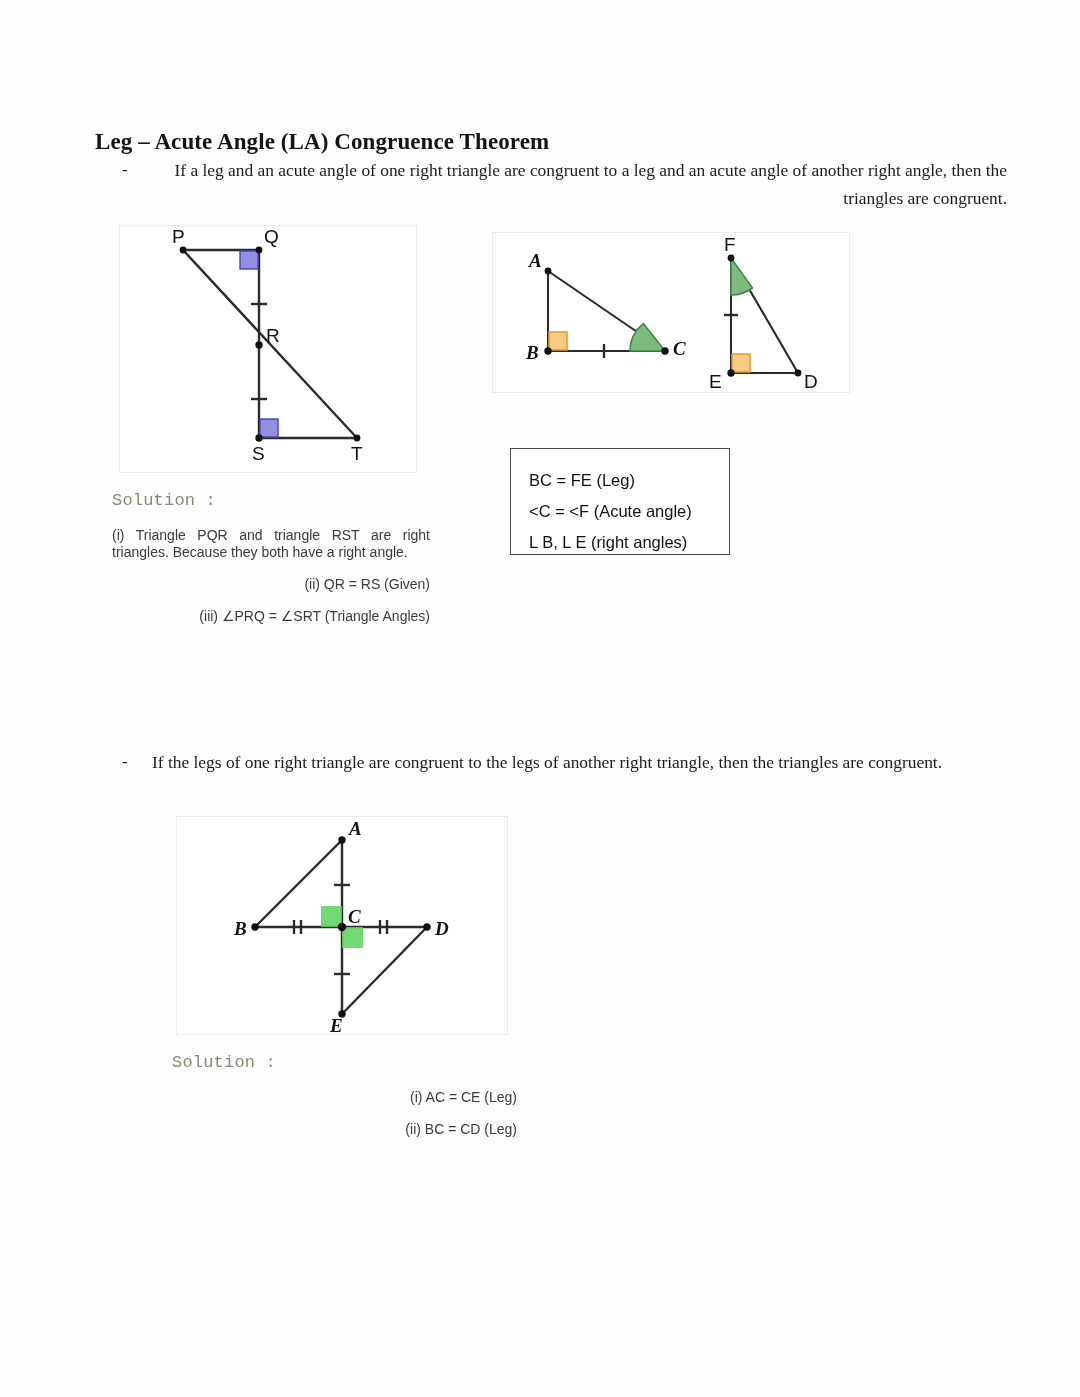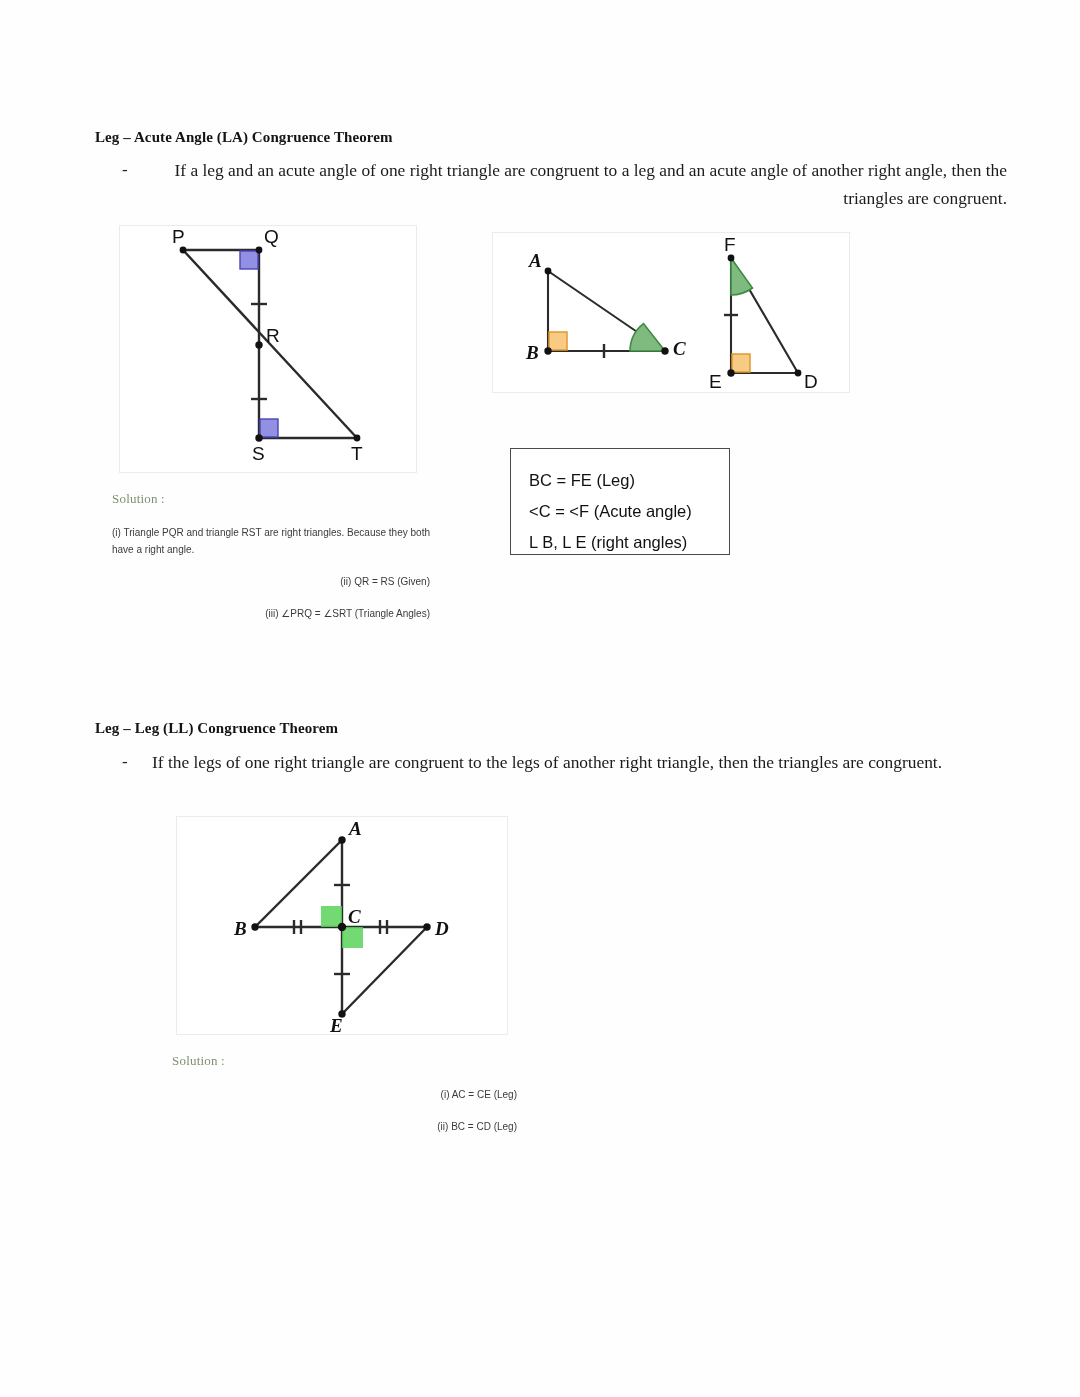--- a/index.html
+++ b/index.html
@@ -20,21 +20,21 @@
     position: absolute;
     inset: 0;
     background: #fefefe;
   }
 
   
   .section-heading {
     position: absolute;
     font-family: "Liberation Serif", serif;
     font-weight: bold;
-    font-size: 15px;
+    font-size: 23px;
     letter-spacing: 0.1px;
     color: #141414;
     white-space: nowrap;
   }
 
   .bullet-row {
     position: absolute;
     display: flex;
     align-items: flex-start;
   }
@@ -59,29 +59,29 @@
     position: absolute;
     border: 1px solid #ebebeb;
     background: #ffffff;
     box-sizing: border-box;
   }
   .figure-frame svg { display: block; }
 
   
   .solution-block { position: absolute; }
   .solution-label {
-    font-family: Liberation Serif, serif;
-    font-size: 13px;
+    font-family: Liberation Mono, monospace;
+    font-size: 17px;
     color: #7e9070;
     letter-spacing: 0.2px;
     margin-bottom: 17px;
   }
   .solution-para {
     font-family: "Liberation Sans", sans-serif;
-    font-size: 10px;
+    font-size: 14px;
     line-height: 17px;
     color: #3b3b3b;
     margin-bottom: 15px;
     text-align: justify;
   }
   .solution-para.no-justify { text-align: right; }
 
   
   .statement-box {
     position: absolute;
@@ -211,21 +211,20 @@
     <div class="statement-line">L B, L E (right angles)</div>
   </div>
 
   <div class="solution-block" style="left:112px; top:491px; width:318px;">
     <div class="solution-label">Solution :</div>
     <div class="solution-para">(i) Triangle PQR and triangle RST are right triangles. Because they both have a right angle.</div>
     <div class="solution-para no-justify">(ii) QR  =  RS (Given)</div>
     <div class="solution-para no-justify">(iii) ∠PRQ  =  ∠SRT (Triangle Angles)</div>
   </div>
 
-  <div class="section-heading" style="left:95px; top:720px;">Leg – Leg (LL) Congruence Theorem</div>
 
   <div class="bullet-row" style="left:122px; top:748px; width:880px;">
     <div class="bullet-dash">-</div>
     <div class="bullet-text">If the legs of one right triangle are congruent to the legs of another right triangle, then the triangles are congruent.</div>
   </div>
 
   <div class="figure-frame" style="left:176px; top:816px; width:332px; height:219px;">
     <svg width="330" height="217" viewBox="0 0 330 217">
 
       <line class="geo-line" x1="165" y1="23" x2="165" y2="197"></line>

